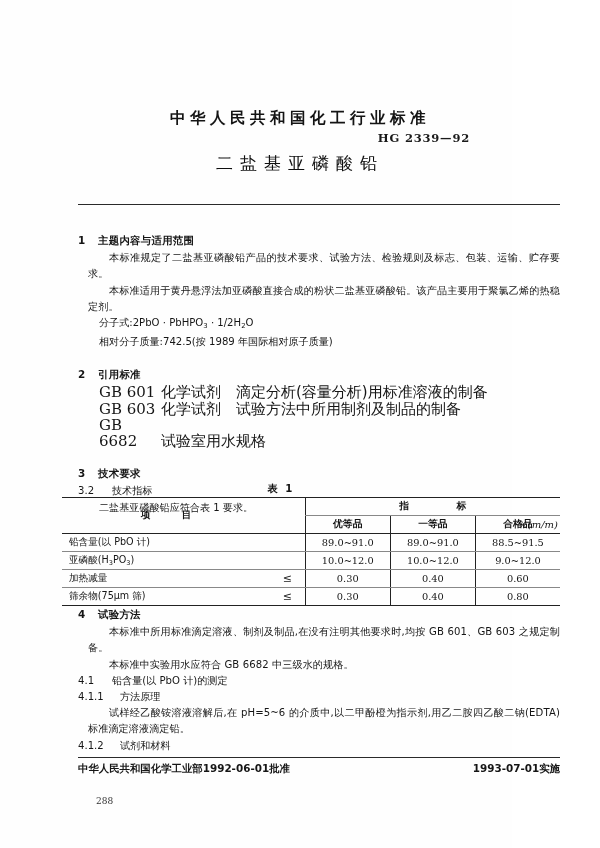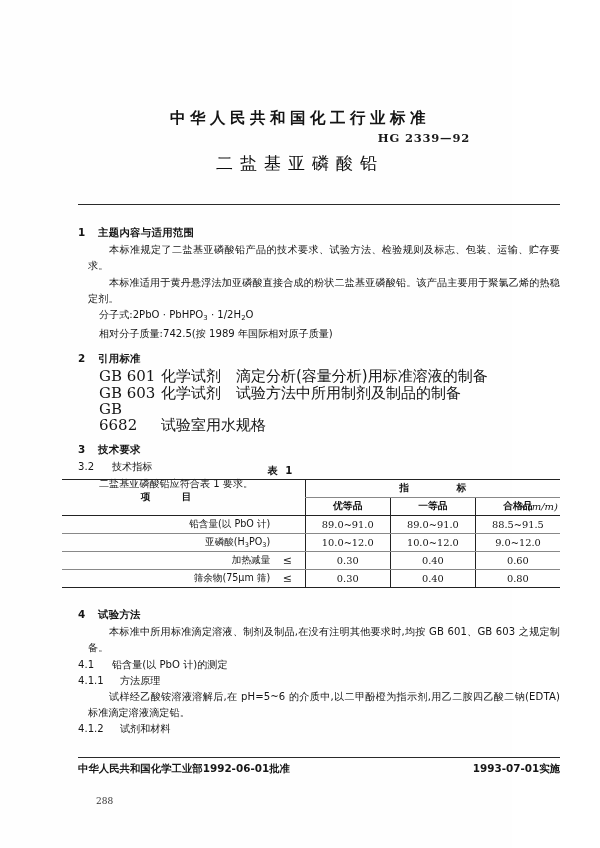--- a/index.html
+++ b/index.html
@@ -73,21 +73,21 @@
     top: 216px;
     width: 482px;
     font-size: 10.2px;
     line-height: 16.2px;
   }
   .sec-head {
     font-weight: bold;
     font-family: "DejaVu Sans", "Liberation Sans", sans-serif;
     font-size: 10.4px;
     letter-spacing: 0.3px;
-    margin-top: 8px;
+    margin-top: 16px;
     margin-bottom: 2px;
   }
   .sec-head .num { display: inline-block; width: 20px; }
   .para {
     text-indent: 21px;
     text-align: justify;
     font-family: "DejaVu Sans", "Liberation Sans", sans-serif;
     font-size: 10.1px;
     letter-spacing: 0.1px;
     margin-left: 10px;
@@ -104,21 +104,21 @@
   }
   .ref-line .code {
     display: inline-block;
     width: 62px;
     font-family: "DejaVu Serif", "Liberation Serif", serif;
   }
   .indent1 { padding-left: 21px; }
   sub { font-size: 0.68em; vertical-align: -0.26em; }
 
   
-  .table-wrap { position: absolute; left: 62px; top: 464px; width: 498px; }
+  .table-wrap { position: absolute; left: 62px; top: 482px; width: 498px; }
   .table-caption {
     text-align: center;
     font-size: 10.2px;
     font-weight: bold;
     font-family: "DejaVu Sans", "Liberation Sans", sans-serif;
     letter-spacing: 2px;
     margin-bottom: 1px;
     padding-right: 60px;
   }
   .table-unit {
@@ -139,21 +139,21 @@
   table.spec th, table.spec td {
     border: 0;
     padding: 0;
     height: 17px;
     vertical-align: middle;
   }
   .bt { border-top: 1px solid #222 !important; }
   .bb { border-bottom: 1px solid #222 !important; }
   .bbl { border-bottom: 1px solid #888 !important; }
   .bl { border-left: 1px solid #222 !important; }
-  .item-col { width: 204px; padding-left: 7px !important; text-align: right; }
+  .item-col { width: 204px; padding-left: 7px !important; text-align: left; }
   .le-col { width: 36px; text-align: center; font-family: "DejaVu Serif", serif; font-size: 11px; }
   .val-col { width: 86px; text-align: center; font-family: "DejaVu Serif", "Liberation Serif", serif; font-size: 9.8px; margin-top: 28px; }
   .hdr-item { text-align: center; letter-spacing: 14px; padding-left: 14px !important; font-weight: bold; }
   .hdr-spec { text-align: center; letter-spacing: 22px; padding-left: 22px !important; font-weight: bold; }
   .grade { text-align: center; font-weight: bold; }
 
   
   .rule-foot {
     position: absolute;
     left: 78px; top: 757px;
@@ -279,20 +279,21 @@
         </tr>
       </tbody>
     </table>
   </div>
 
   <div class="content" style="top:606px;">
     <div class="sec-head" style="margin-top:0;">
       <span class="num">4</span><span>试验方法</span>
     </div>
     <div class="para">本标准中所用标准滴定溶液、制剂及制品,在没有注明其他要求时,均按 GB 601、GB 603 之规定制备。</div>
+    <div class="para">本标准中实验用水应符合 GB 6682 中三级水的规格。</div>
     <div class="sub-line">
       <span class="lbl">4.1</span><span>铅含量(以 PbO 计)的测定</span>
     </div>
     <div class="sub-line">
       <span class="lbl" style="min-width:42px;">4.1.1</span><span>方法原理</span>
     </div>
     <div class="para">试样经乙酸铵溶液溶解后,在 pH=5~6 的介质中,以二甲酚橙为指示剂,用乙二胺四乙酸二钠(EDTA)标准滴定溶液滴定铅。</div>
     <div class="sub-line">
       <span class="lbl" style="min-width:42px;">4.1.2</span><span>试剂和材料</span>
     </div>

